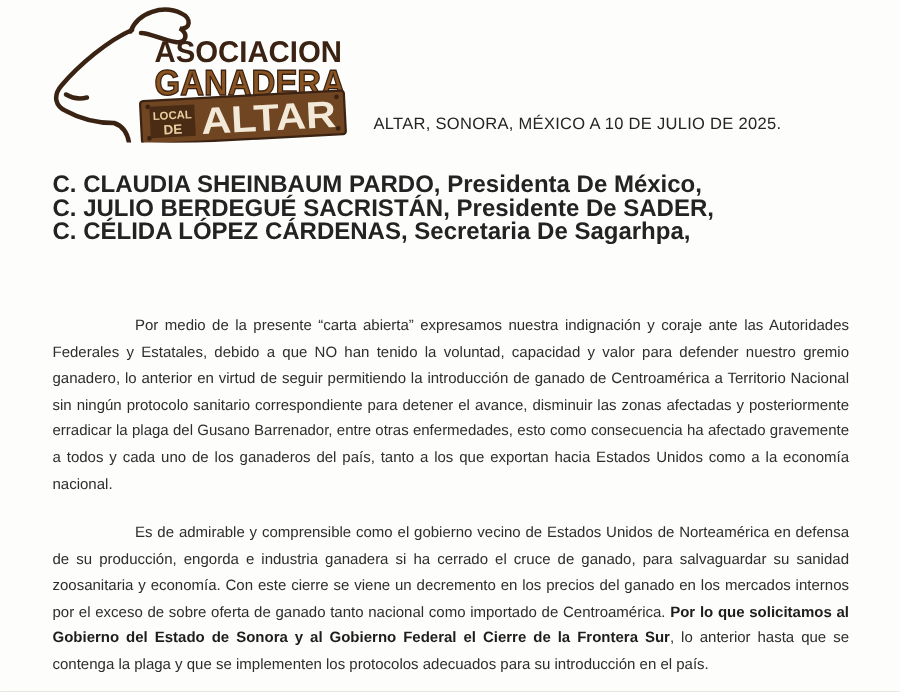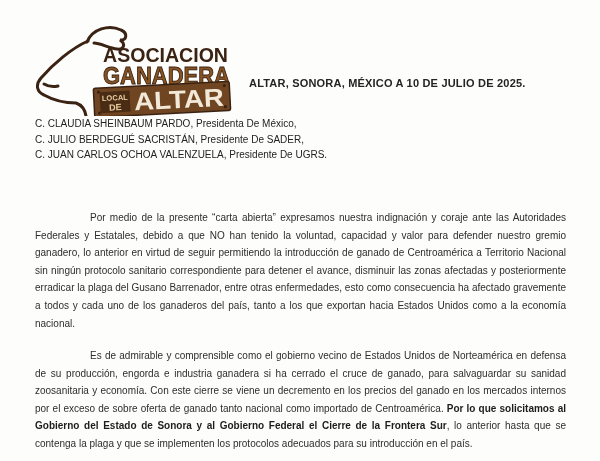--- a/index.html
+++ b/index.html
@@ -5,29 +5,29 @@
   html,body{margin:0;padding:0;background:#e9e9e9;}
   .page{
     position:relative;
     width:600px;height:461px;
     background:#fdfdfc;
     font-family:"Liberation Sans","DejaVu Sans",sans-serif;
     overflow:hidden;
     margin:0 auto;
     box-shadow:0 0 4px rgba(0,0,0,.25);
   }
-  .logo{position:absolute;left:30px;top:21px;width:205px;height:95px;}
+  .logo{position:absolute;left:30px;top:0;width:205px;height:95px;}
   .dateline{
     position:absolute;left:249px;top:77px;
-    font-size:11px;font-weight:bold;color:#242424;
+    font-size:11px;font-weight:normal;color:#242424;
     letter-spacing:.2px;white-space:nowrap;
   }
   .recipients{
     position:absolute;left:35px;top:116px;
-    font-size:10px;font-weight:normal;color:#232323;
+    font-size:16px;font-weight:bold;color:#232323;
     line-height:15.6px;white-space:nowrap;
   }
   .bodytext{
     position:absolute;left:35px;width:531px;
     margin:0;
     font-size:10px;line-height:17.6px;color:#2d2d2d;
     text-align:justify;text-indent:55px;
   }
   .p1{top:209px;}
   .p2{top:347px;}
@@ -63,20 +63,20 @@
         <text x="104" y="88" font-size="25" font-weight="bold" fill="#f2e9d8" textLength="90" lengthAdjust="spacingAndGlyphs">ALTAR</text>
       </g>
     </svg>
   </div>
 
   <div class="dateline">ALTAR, SONORA, MÉXICO A 10 DE JULIO DE 2025.</div>
 
   <div class="recipients">
     <div>C. CLAUDIA SHEINBAUM PARDO, Presidenta De México,</div>
     <div>C. JULIO BERDEGUÉ SACRISTÁN, Presidente De SADER,</div>
-    <div>C. JUAN CARLOS OCHOA VALENZUELA, Presidente De UGRS.</div>
+    <div>C. CÉLIDA LÓPEZ CÁRDENAS, Secretaria De Sagarhpa,</div>
   </div>
 
   <p class="bodytext p1">Por medio de la presente “carta abierta” expresamos nuestra indignación y coraje ante las Autoridades Federales y Estatales, debido a que NO han tenido la voluntad, capacidad y valor para defender nuestro gremio ganadero, lo anterior en virtud de seguir permitiendo la introducción de ganado de Centroamérica a Territorio Nacional sin ningún protocolo sanitario correspondiente para detener el avance, disminuir las zonas afectadas y posteriormente erradicar la plaga del Gusano Barrenador, entre otras enfermedades, esto como consecuencia ha afectado gravemente a todos y cada uno de los ganaderos del país, tanto a los que exportan hacia Estados Unidos como a la economía nacional.</p>
 
   <p class="bodytext p2"><span>Es de admirable y comprensible como el gobierno vecino de Estados Unidos de Norteamérica en defensa de su producción, engorda e industria ganadera si ha cerrado el cruce de ganado, para salvaguardar su sanidad zoosanitaria y economía. Con este cierre se viene un decremento en los precios del ganado en los mercados internos por el exceso de sobre oferta de ganado tanto nacional como importado de Centroamérica. </span><strong>Por lo que solicitamos al Gobierno del Estado de Sonora y al Gobierno Federal el Cierre de la Frontera Sur</strong><span>, lo anterior hasta que se contenga la plaga y que se implementen los protocolos adecuados para su introducción en el país.</span></p>
 
 </div>
 
 </body></html>

